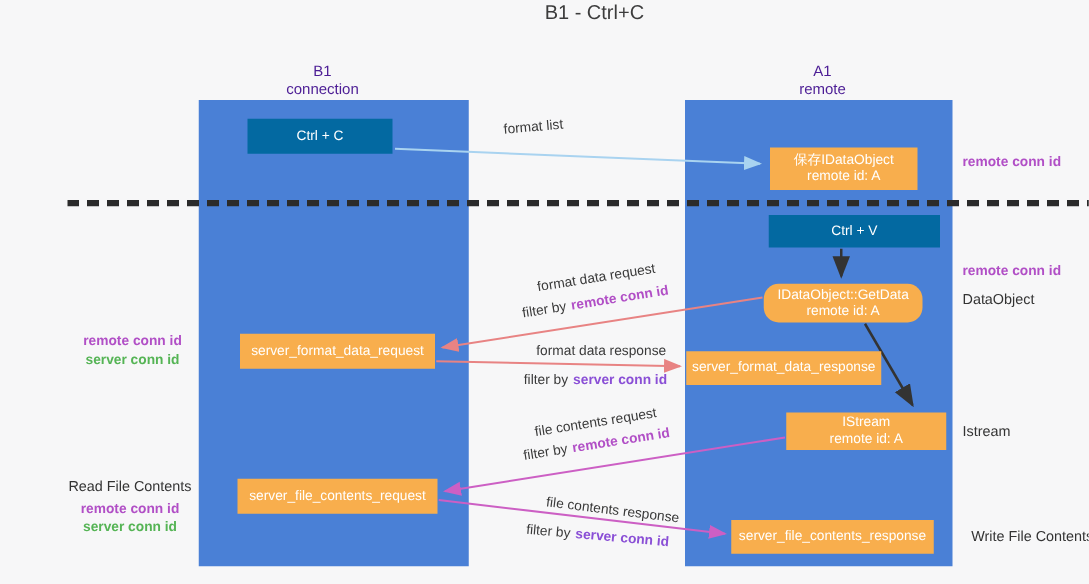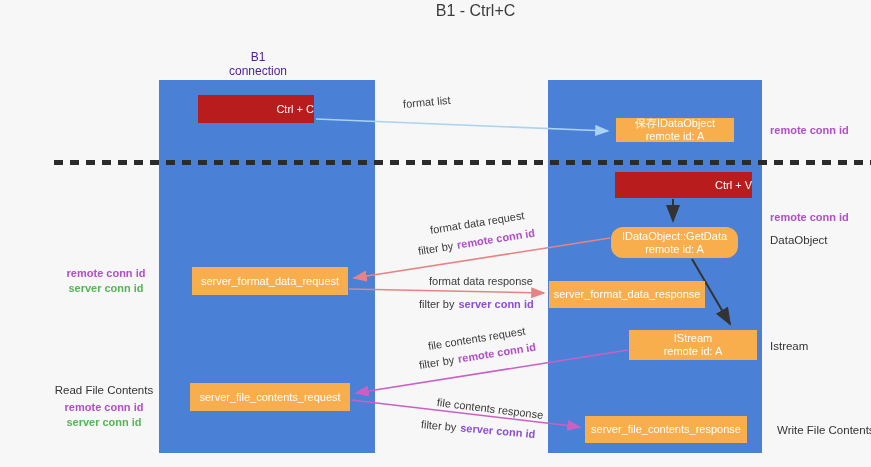--- a/index.html
+++ b/index.html
@@ -20,21 +20,21 @@
   .lane-header {
     text-align:center; font-size:12px; line-height:14px; color:#4c1d95;
   }
   
   .lane { background:#4a80d6; }
   
   .node {
     display:flex; flex-direction:column; align-items:center; justify-content:center;
     color:#fff; font-size:11px; line-height:13px; text-align:center;
   }
-  .node.green  { background:#b91c1c;align-items:flex-end; }
+  .node.green  { background:#0369a1; }
   .node.orange { background:#f8ae4d; }
   
   .dashed-line {
     left:14px; top:160px; width:843px; height:5px;
     background:repeating-linear-gradient(90deg,#2b2b2b 0 9px,transparent 9px 16px);
   }
   
   .flow-label { font-size:11px; color:#3a3a3a; white-space:nowrap; transform-origin:left center; }
   .flow-label .kw { font-weight:bold; }
   .flow-label .kw.remote { color:#b14fc6; margin-left:4px; }
@@ -51,20 +51,24 @@
 
 <div id="canvas">
 
   <div class="abs title">
     <div>B1 - Ctrl+C</div>
   </div>
 
   <div class="abs lane-header" style="left:168px; top:50px; width:100px;">
     <div>B1</div>
     <div>connection</div>
+  </div>
+  <div class="abs lane-header" style="left:568px; top:50px; width:100px;">
+    <div>A1</div>
+    <div>remote</div>
   </div>
 
   <div class="abs lane" style="left:119px; top:80px; width:216px; height:373px;"></div>
   <div class="abs lane" style="left:508px; top:80px; width:214px; height:373px;"></div>
 
   <div class="abs dashed-line"></div>
 
   <svg class="overlay" width="871" height="467" viewBox="0 0 871 467">
     <defs>
       <marker id="ah-blue" markerWidth="9" markerHeight="8" refX="8" refY="3.5" orient="auto">
@@ -86,21 +90,21 @@
     <line x1="570" y1="238" x2="314" y2="278" stroke="#e88383" stroke-width="1.6" marker-end="url(#ah-red)"></line>
     <line x1="309" y1="289" x2="504" y2="293" stroke="#e88383" stroke-width="1.6" marker-end="url(#ah-red)"></line>
     <line x1="588" y1="350" x2="316" y2="393" stroke="#cc5fc4" stroke-width="1.6" marker-end="url(#ah-magenta)"></line>
     <line x1="311" y1="400" x2="540" y2="427" stroke="#cc5fc4" stroke-width="1.6" marker-end="url(#ah-magenta)"></line>
   </svg>
 
   <div class="abs node green" style="left:158px; top:95px; width:116px; height:28px;">
     <div>Ctrl + C</div>
   </div>
 
-  <div class="abs node orange" style="left:576px; top:118px; width:118px; height:24px;">
+  <div class="abs node orange" style="left:576px; top:118px; width:118px; height:34px;">
     <div>保存IDataObject</div>
     <div>remote id: A</div>
   </div>
 
   <div class="abs node green" style="left:575px; top:172px; width:137px; height:26px;">
     <div>Ctrl + V</div>
   </div>
 
   <div class="abs node orange" style="left:571px; top:227px; width:127px; height:31px;border-radius:12px;">
     <div>IDataObject::GetData</div>

